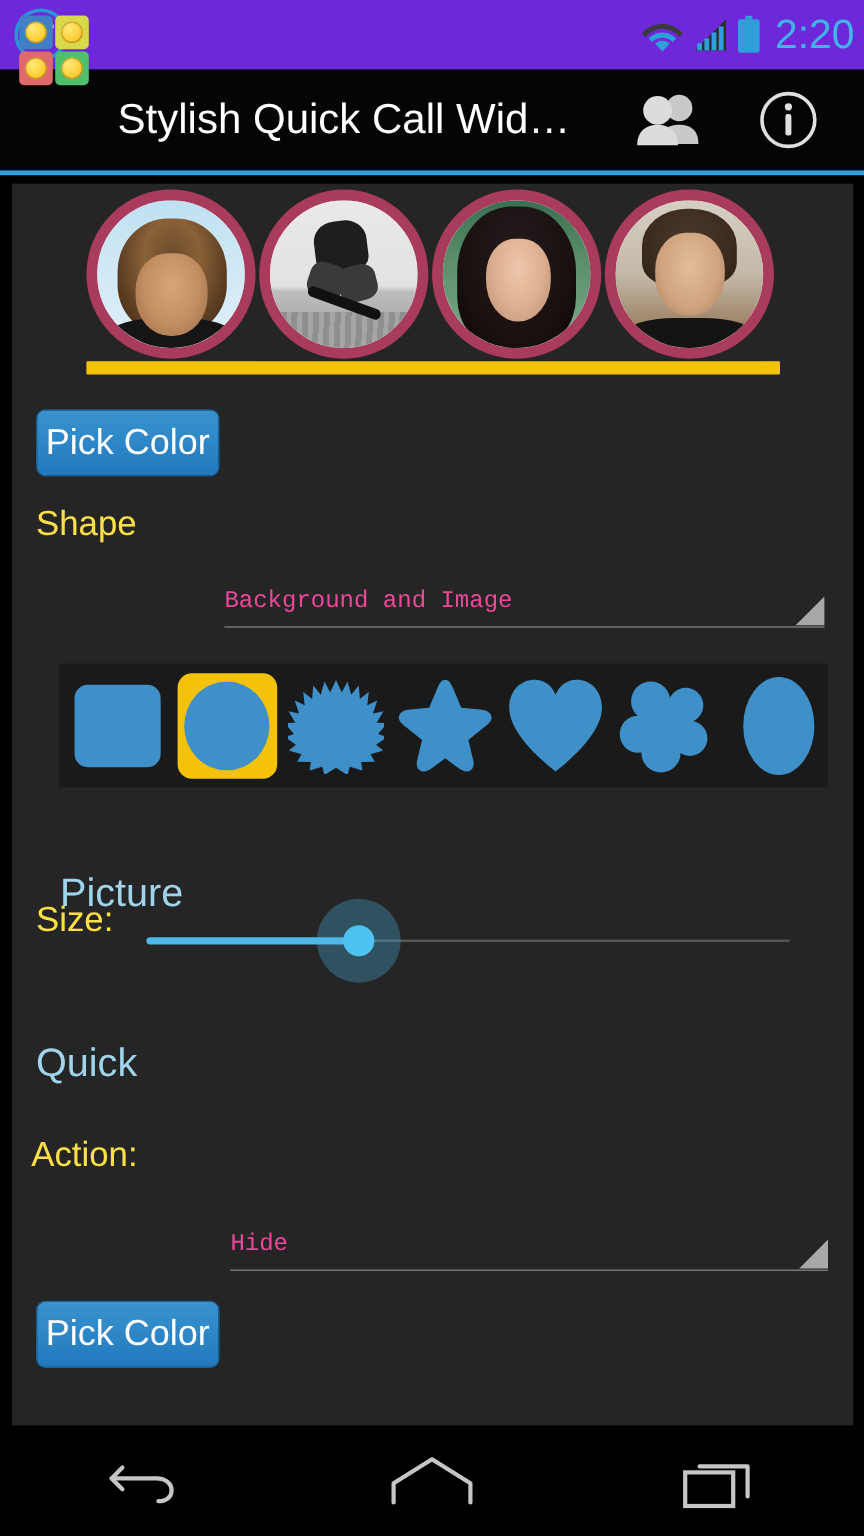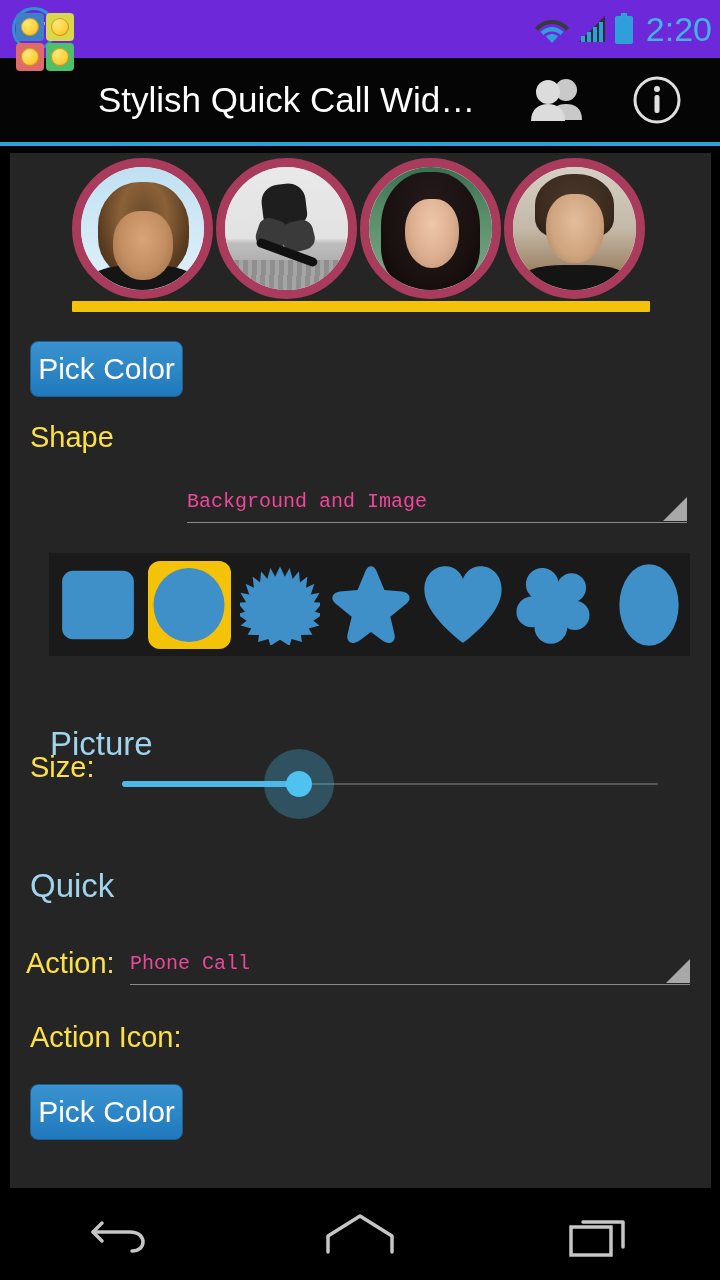--- a/index.html
+++ b/index.html
@@ -378,27 +378,26 @@
     <div class="slider" style="left:112px; top:608px; width:536px; height:46px;">
       <span class="sl-track-bg"></span>
       <span class="sl-track-fill" id="sl-fill" style="width: 33%;"></span>
       <span class="sl-halo" id="sl-halo" style="left: 33%;"></span>
       <span class="sl-thumb" id="sl-thumb" style="left: 33%;"></span>
     </div>
 
     <div class="section-hdr" style="left:20px; top:714px;">Quick</div>
 
     <div class="lbl" style="left:16px; top:794px;">Action:</div>
-    <div class="spinner" style="left:120px; top:778px; width:560px; height:54px;">
-      <span class="sp-val">Phone Call</span>
+
+    <div class="spinner" style="left:182px; top:852px; width:498px; height:54px;">
+      <span class="sp-val">Hide</span>
       <span class="sp-rule"></span>
       <span class="sp-arrow"></span>
     </div>
-
-    <div class="lbl" style="left:20px; top:868px;">Action Icon:</div>
 
     <div class="btn-pick" style="left:20px; top:931px; width:153px; height:56px;">Pick Color</div>
 
   </div>
 
   <div class="navbar">
     <div class="navbtn">
       <svg width="60" height="46" viewBox="0 0 60 46">
         <path d="M12 12 L3 21 L12 30" fill="none" stroke="#c6c6c6" stroke-width="3.5" stroke-linecap="round" stroke-linejoin="round"></path>
         <path d="M3 21 H40 C49 21 53 26 53 31 C53 36 49 40 42 40" fill="none" stroke="#c6c6c6" stroke-width="3.5" stroke-linecap="round" stroke-linejoin="round"></path>

